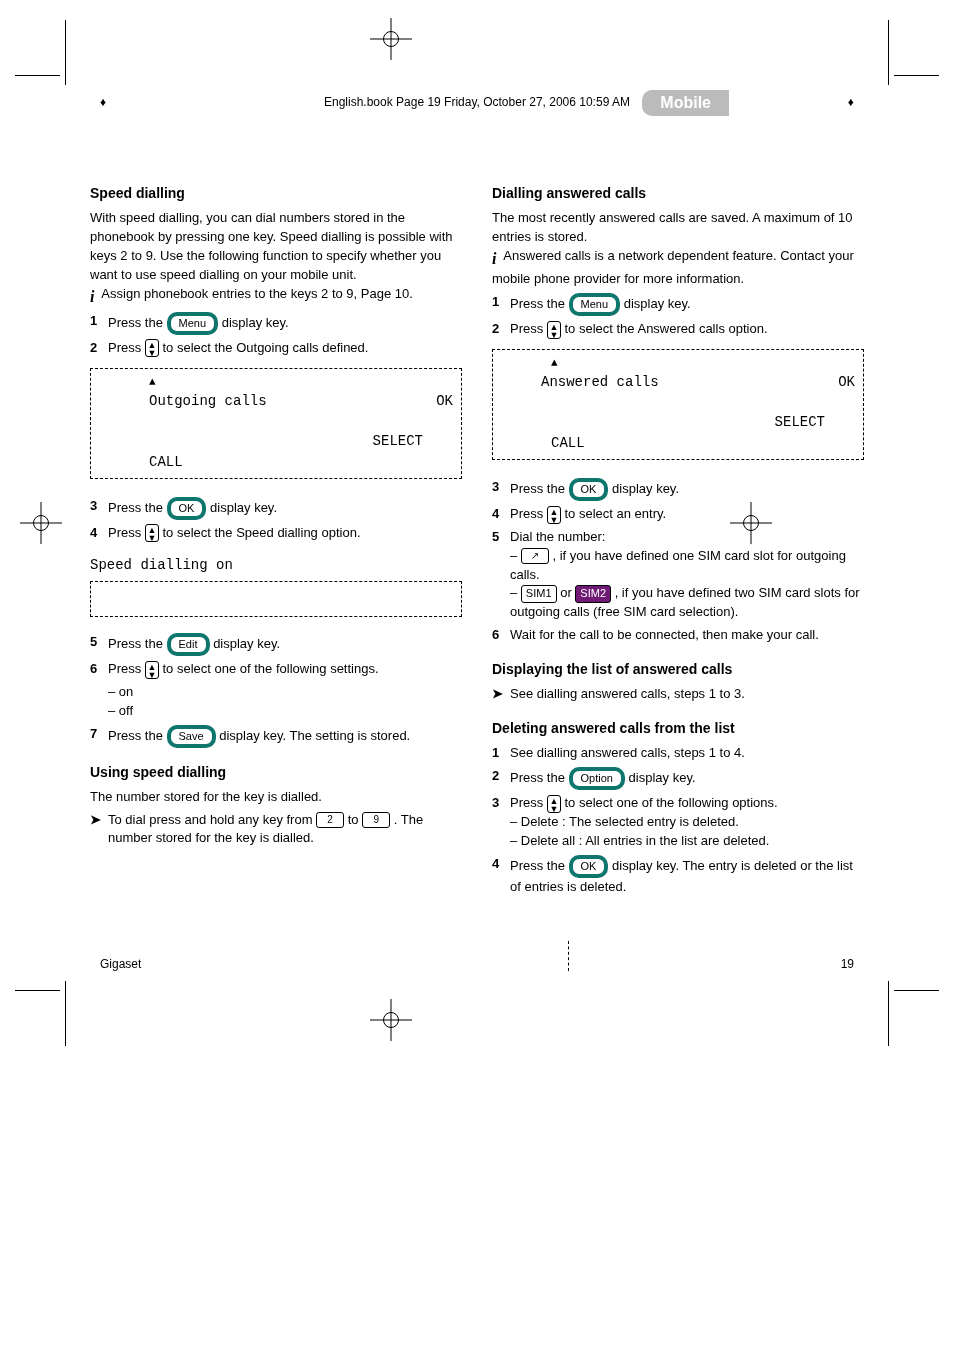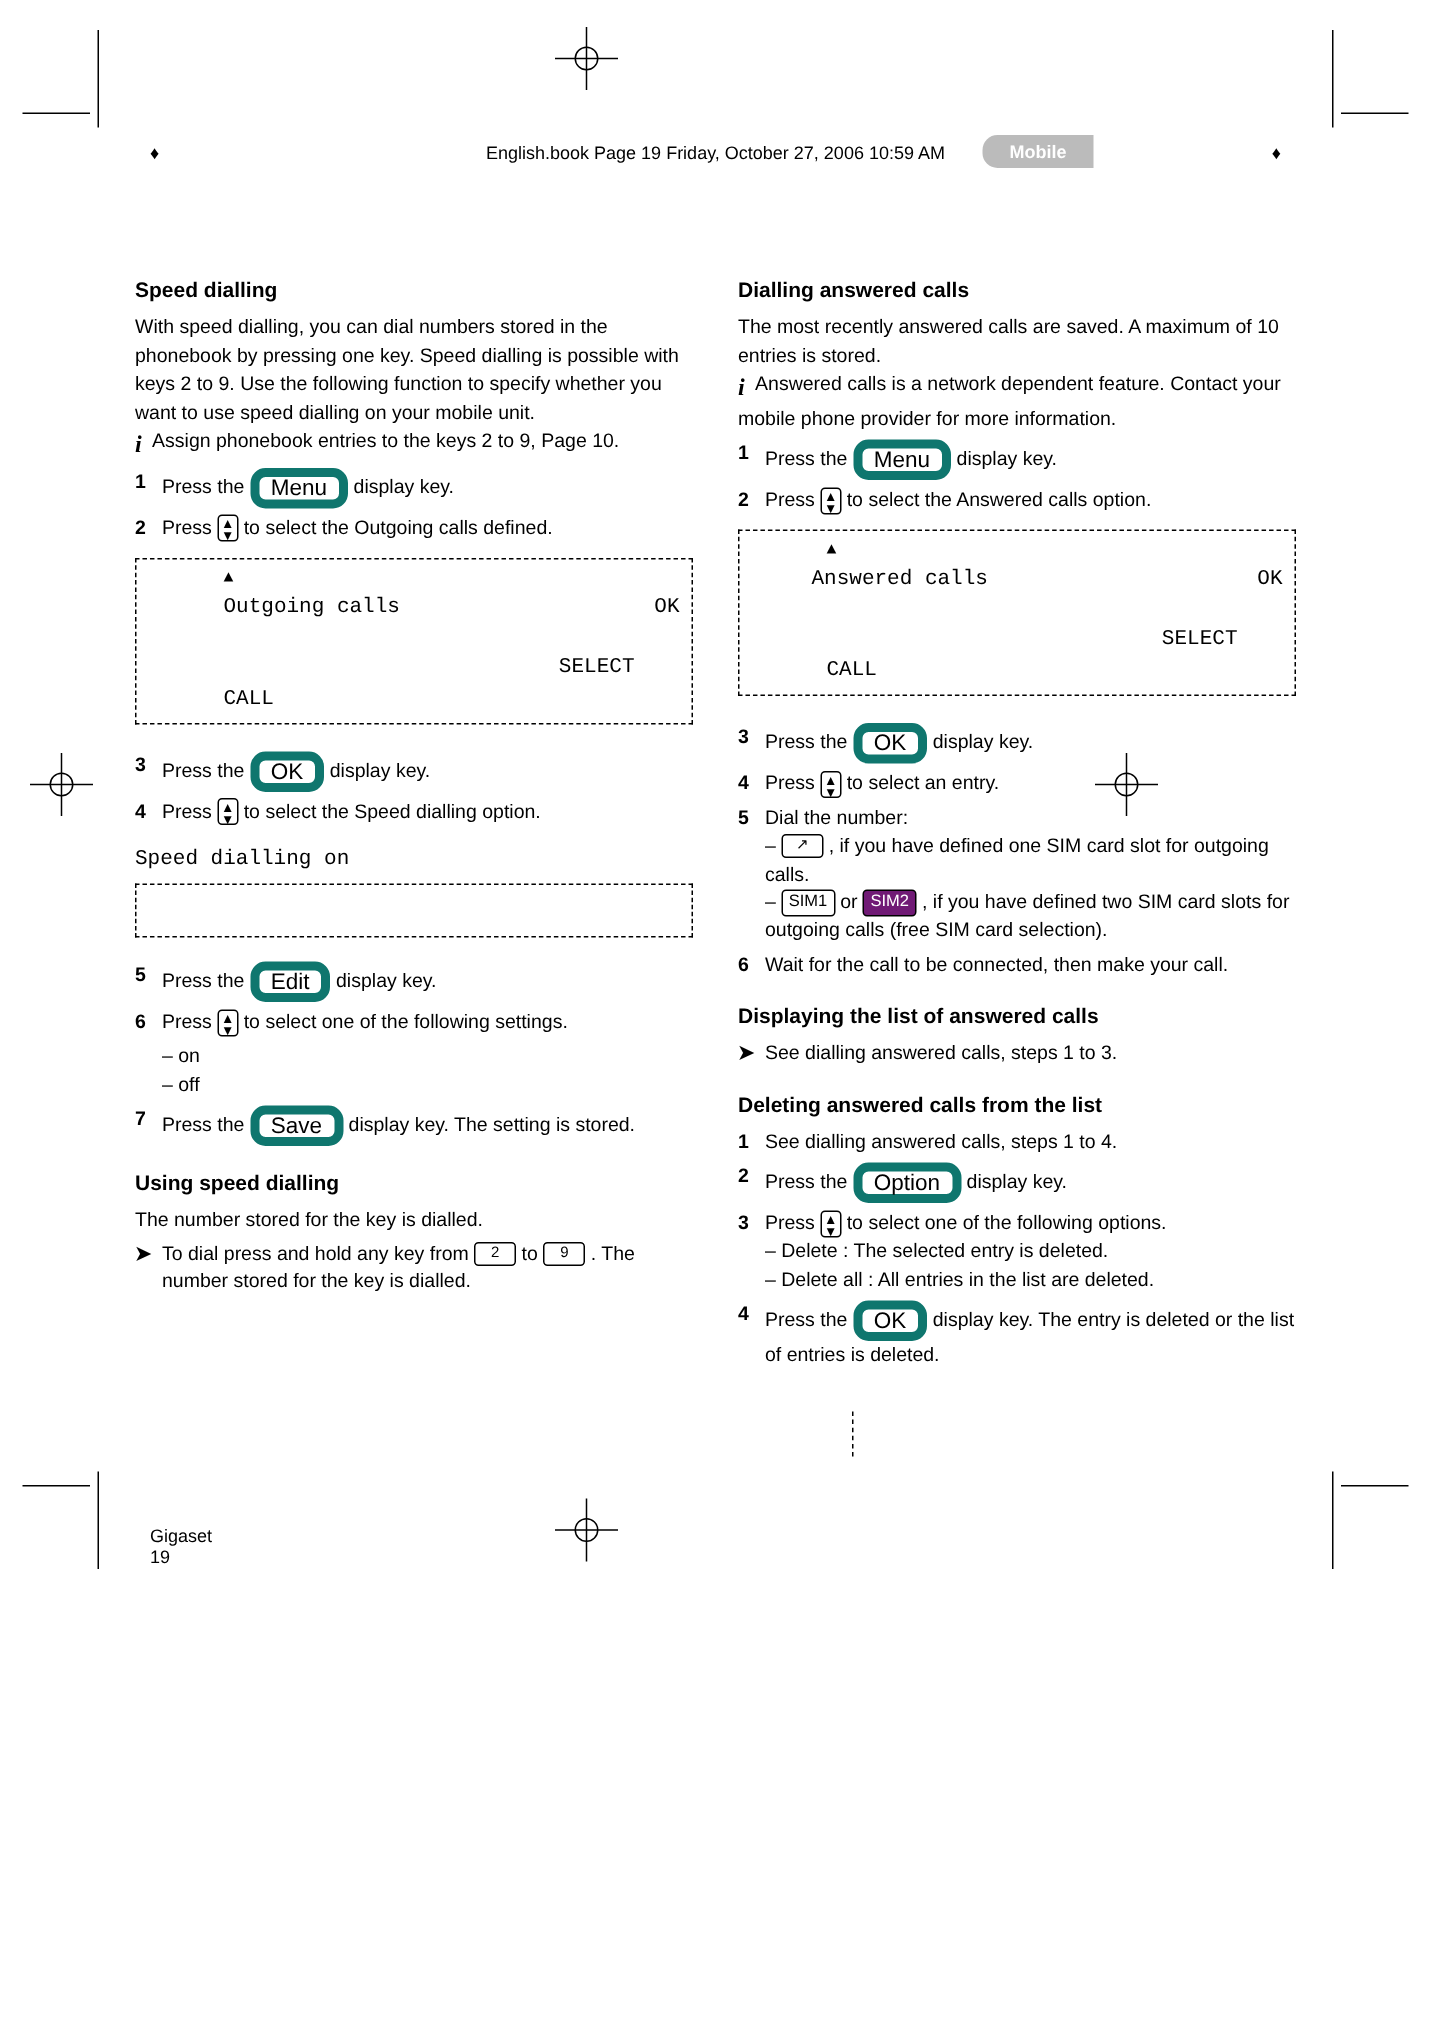--- a/index.html
+++ b/index.html
@@ -38,43 +38,43 @@
   .reg-mark { position: absolute; width: 22px; height: 22px; }
   .reg-mark::before { content:""; position:absolute; left:50%; top:-10px; width:1px; height:42px; background:#000; transform:translateX(-50%); }
   .reg-mark::after  { content:""; position:absolute; top:50%; left:-10px; height:1px; width:42px; background:#000; transform:translateY(-50%); }
   .reg-mark .circ   { position:absolute; left:3px; top:3px; width:16px; height:16px; border:1px solid #000; border-radius:50%; }
   .reg-top  { top: 28px; left: 380px; }
   .reg-left { top: 512px; left: 30px; }
   .reg-right{ top: 512px; right: 192px; }
   .reg-bot  { bottom: 320px; left: 380px; }
   
   .header-line { display:flex; justify-content: space-between; align-items:center; font-size:12px; margin-top:15px; padding: 0 40px; }
-  .section-tab { position:absolute; top:90px; right:225px; background:#bbb; color:#fff; font-size:12px; font-weight:bold; padding:4px 18px; border-radius:10px 0 0 10px; }
+  .section-tab { position:absolute; top:90px; right:225px; background:#bbb; color:#fff; font-size:16px; font-weight:bold; padding:4px 18px; border-radius:10px 0 0 10px; }
   .content { display:flex; gap:30px; margin-top:60px; padding: 0 30px; }
   .col { flex:1; font-size:13px; line-height:1.45; }
   .col h3 { font-size:14px; font-weight:bold; margin:14px 0 6px; }
   .col p  { margin: 0 0; }
   .step   { display:flex; margin:4px 0; }
   .step .num { width:18px; font-weight:bold; flex-shrink:0; }
   .step .body{ flex:1; }
-  .chip { display:inline-block; border:6px solid #0f766e; border-radius:10px; padding:0 8px; font-size:15px; line-height:15px; vertical-align:middle; }
+  .chip { display:inline-block; border:4px solid #0f766e; border-radius:10px; padding:0 8px; font-size:11px; line-height:15px; vertical-align:middle; }
   .key  { display:inline-block; width:28px; height:16px; border:1px solid #000; border-radius:3px; font-size:10px; text-align:center; line-height:14px; vertical-align:middle; }
   .arrows { display:inline-block; width:14px; height:18px; border:1px solid #000; border-radius:3px; font-size:9px; line-height:8px; text-align:center; vertical-align:middle; padding-top:1px; }
   .i-icon { display:inline-block; font-family:serif; font-style:italic; font-weight:bold; font-size:16px; vertical-align:top; margin-right:4px; }
   
   .lcd { border:1px dashed #000; padding:6px 8px; font-family: "Courier New", monospace; font-size:14px; margin:10px 0 18px; }
   .lcd .row { display:flex; justify-content:flex-start; }
   .lcd .split  { justify-content:space-between; }
   .lcd .indent { padding-left:50px; }
   .lcd .tri { font-size:11px; }
   .lcd-thin { border:1px dashed #000; height:36px; margin:6px 0 16px; }
   .mono-label { font-family:"Courier New", monospace; font-size:14px; margin:12px 0 2px; }
   .slot { display:inline-block; border:1px solid #000; border-radius:3px; font-size:11px; padding:0 4px; vertical-align:middle; }
   .slot.blk { background:#701a75; color:#fff; }
-  .page-foot { display:flex; justify-content:space-between; font-size:12px; padding:0 40px; margin-top:100px;flex-direction:column; }
+  .page-foot { display:flex; justify-content:space-between; font-size:12px; padding:0 40px; margin-top:56px; }
   .small-dash { position:absolute; bottom:380px; right:385px; width:1px; height:30px; border-left:1px dashed #000; }
 </style>
 </head>
 <body>
 
 <div class="page">
   <div class="crop-group crop-tl">
       <div class="tick-v"></div>
       <div class="tick-h"></div>
     </div>

